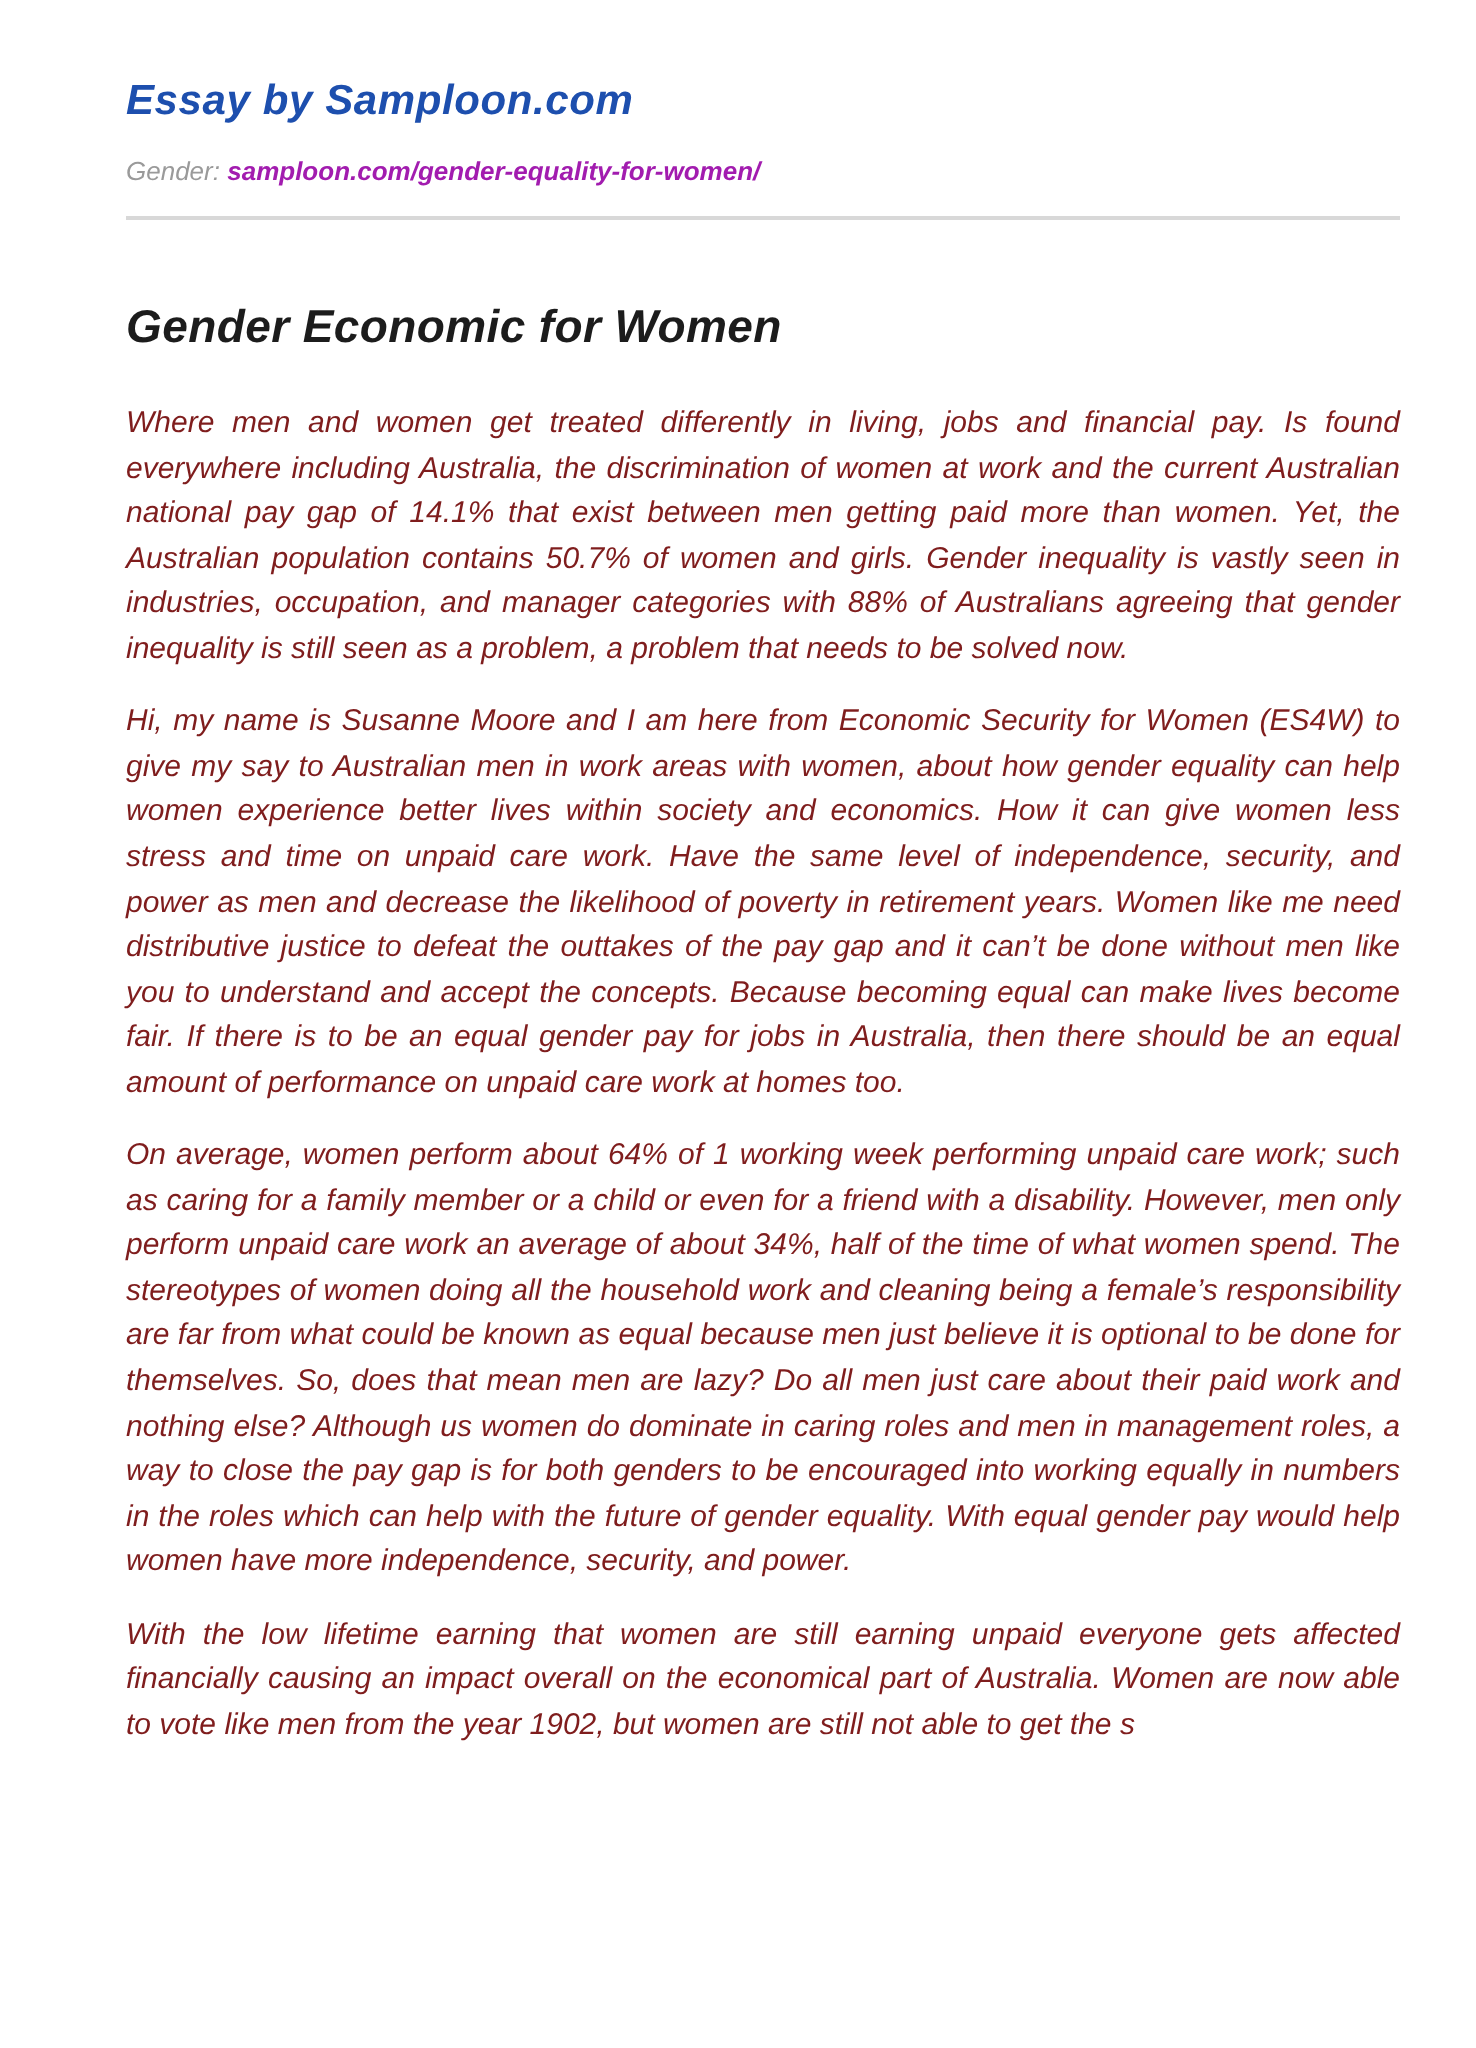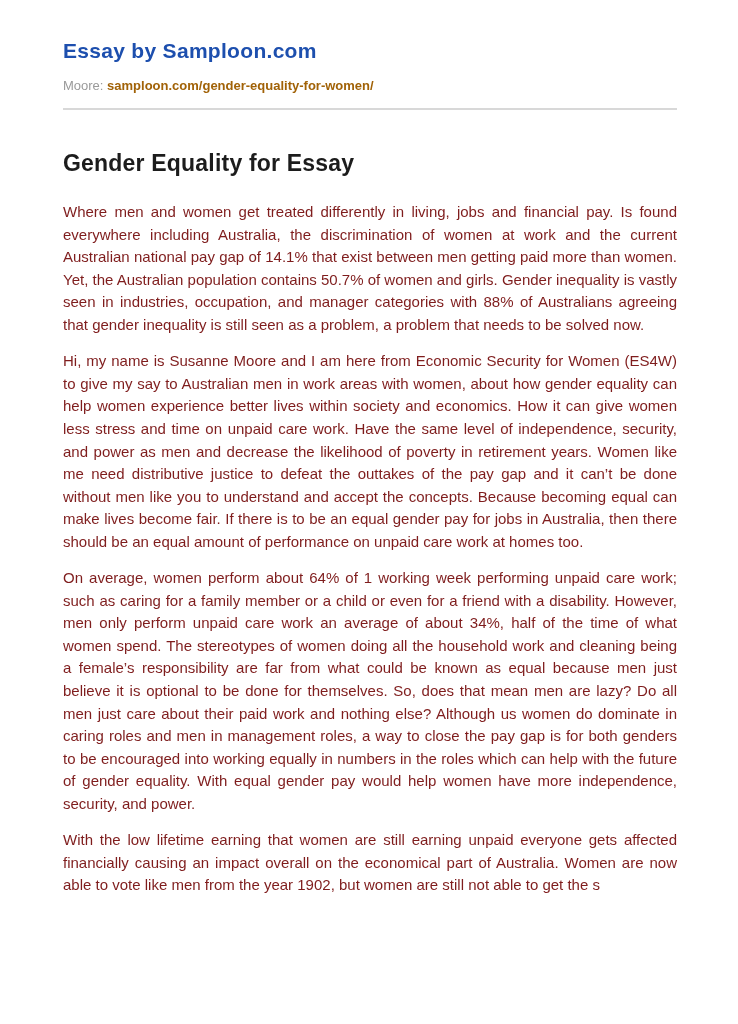--- a/index.html
+++ b/index.html
@@ -10,40 +10,41 @@
     font-family: "Liberation Sans", sans-serif;
     overflow: hidden;
   }
   .page {
     position: relative;
     width: 738px;
     height: 1024px;
     background: #ffffff;
   }
   .content {
-    padding: 38px 61px 0 63px;
+    padding: 38px 38px 0 63px;
+    font-style: italic;
   }
   .site-title {
     font-size: 21px;
     line-height: 25px;
     font-weight: 700;
     letter-spacing: 0.3px;
     color: #1d4fae;
   }
   .source-line {
     margin-top: 15px;
     font-size: 13px;
     line-height: 16px;
   }
   .source-label {
     color: #9a9a9a;
     font-weight: 400;
   }
   .source-link {
-    color: #a16207;
+    color: #a21caf;
     font-weight: 700;
     text-decoration: none;
     cursor: pointer;
   }
   .divider {
     margin-top: 14px;
     border: 0;
     height: 2px;
     background: #d8d8d8;
   }
@@ -68,28 +69,28 @@
 </style>
 </head>
 <body>
 
 <div class="page">
   <div class="content">
 
     <header>
       <h1 class="site-title">Essay by Samploon.com</h1>
       <p class="source-line">
-        <span class="source-label">Moore:</span>
+        <span class="source-label">Gender:</span>
         <a class="source-link">samploon.com/gender-equality-for-women/</a>
       </p>
       <hr class="divider">
     </header>
 
     <main>
-      <h2 class="essay-title">Gender Equality for Essay</h2>
+      <h2 class="essay-title">Gender Economic for Women</h2>
 
       <div class="essay-body">
         <p>Where men and women get treated differently in living, jobs and financial pay. Is found everywhere including Australia, the discrimination of women at work and the current Australian national pay gap of 14.1% that exist between men getting paid more than women. Yet, the Australian population contains 50.7% of women and girls. Gender inequality is vastly seen in industries, occupation, and manager categories with 88% of Australians agreeing that gender inequality is still seen as a problem, a problem that needs to be solved now.</p>
         <p>Hi, my name is Susanne Moore and I am here from Economic Security for Women (ES4W) to give my say to Australian men in work areas with women, about how gender equality can help women experience better lives within society and economics. How it can give women less stress and time on unpaid care work. Have the same level of independence, security, and power as men and decrease the likelihood of poverty in retirement years. Women like me need distributive justice to defeat the outtakes of the pay gap and it can’t be done without men like you to understand and accept the concepts. Because becoming equal can make lives become fair. If there is to be an equal gender pay for jobs in Australia, then there should be an equal amount of performance on unpaid care work at homes too.</p>
         <p>On average, women perform about 64% of 1 working week performing unpaid care work; such as caring for a family member or a child or even for a friend with a disability. However, men only perform unpaid care work an average of about 34%, half of the time of what women spend. The stereotypes of women doing all the household work and cleaning being a female’s responsibility are far from what could be known as equal because men just believe it is optional to be done for themselves. So, does that mean men are lazy? Do all men just care about their paid work and nothing else? Although us women do dominate in caring roles and men in management roles, a way to close the pay gap is for both genders to be encouraged into working equally in numbers in the roles which can help with the future of gender equality. With equal gender pay would help women have more independence, security, and power.</p>
         <p>With the low lifetime earning that women are still earning unpaid everyone gets affected financially causing an impact overall on the economical part of Australia. Women are now able to vote like men from the year 1902, but women are still not able to get the s</p>
       </div>
     </main>
 
   </div>

